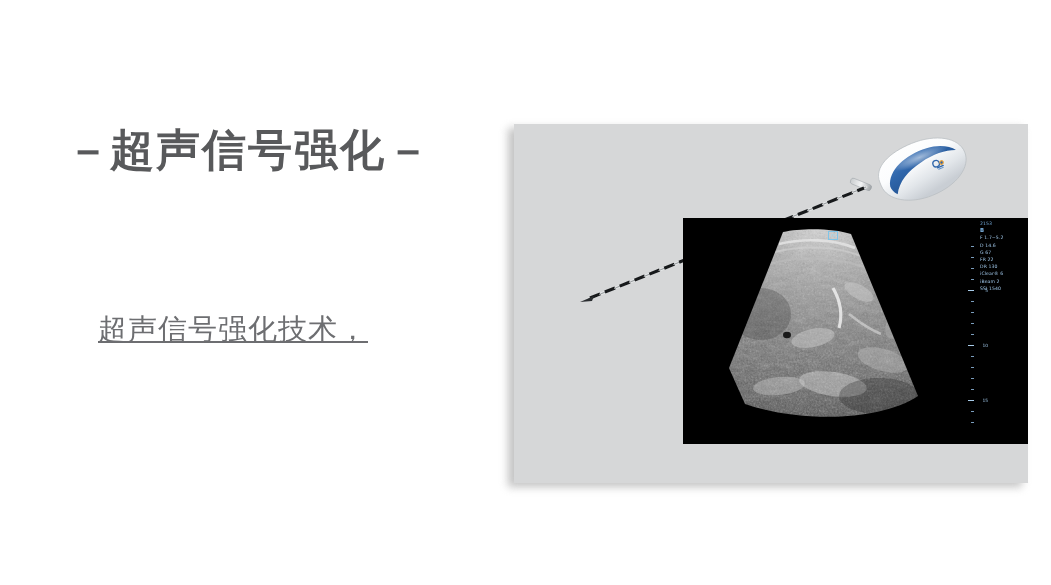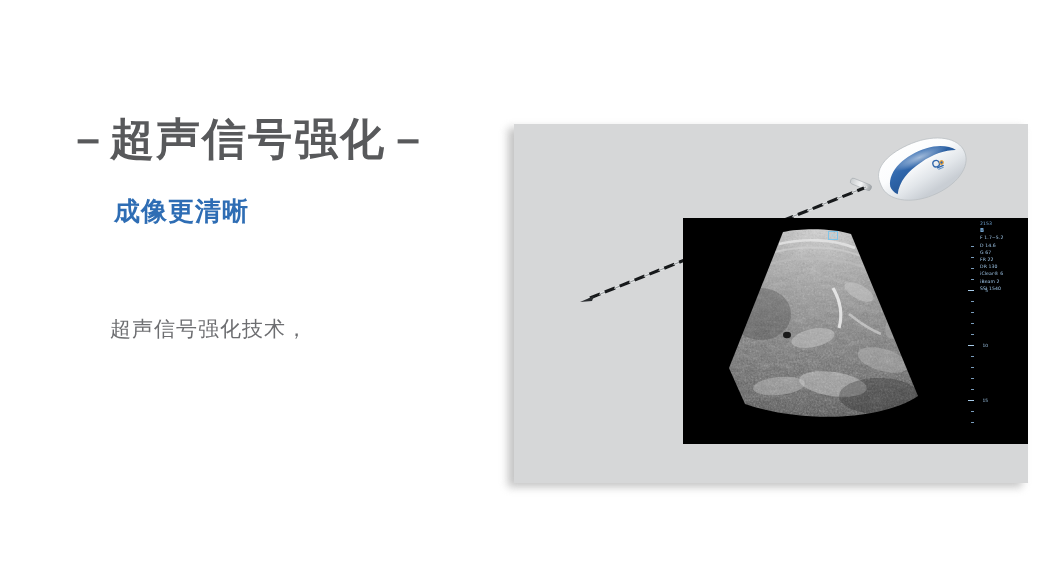--- a/index.html
+++ b/index.html
@@ -20,21 +20,21 @@
     position: absolute;
     left: 0;
     top: 0;
     width: 505px;
     height: 585px;
   }
 
   .slide-title {
     position: absolute;
     left: 66px;
-    top: 117px;
+    top: 128px;
     font-size: 44px;
     font-weight: bold;
     color: #58595b;
     letter-spacing: 2px;
     white-space: nowrap;
     line-height: 1;
   }
   .slide-title .dash {
     font-weight: bold;
     letter-spacing: 0px;
@@ -47,27 +47,28 @@
     font-size: 26px;
     font-weight: bold;
     color: #2e6db4;
     letter-spacing: 1px;
     white-space: nowrap;
     line-height: 1;
   }
 
   .body-text {
     position: absolute;
-    left: 110px;
+    left: 98px;
     top: 302px;
-    font-size: 21px;
+    font-size: 29px;
     color: #6d6e71;
     line-height: 54px;
     letter-spacing: 1px;
     white-space: nowrap;
+    text-decoration: underline;
   }
   .body-text div { white-space: nowrap; }
 
   
   .panel-wrap {
     position: absolute;
     left: 514px;
     top: 124px;
     width: 514px;
     height: 359px;
@@ -175,21 +176,20 @@
 </style>
 </head>
 <body>
 
 <div class="left-col">
 
   <div class="slide-title">
     <span class="dash">－</span><span>超声信号强化</span><span class="dash">－</span>
   </div>
 
-  <div class="slide-subtitle">成像更清晰</div>
 
   <div class="body-text">
     <div>超声信号强化技术，</div>
   </div>
 
 </div>
 
 <div class="panel-wrap">
 
   <div class="panel-shadow"></div>

